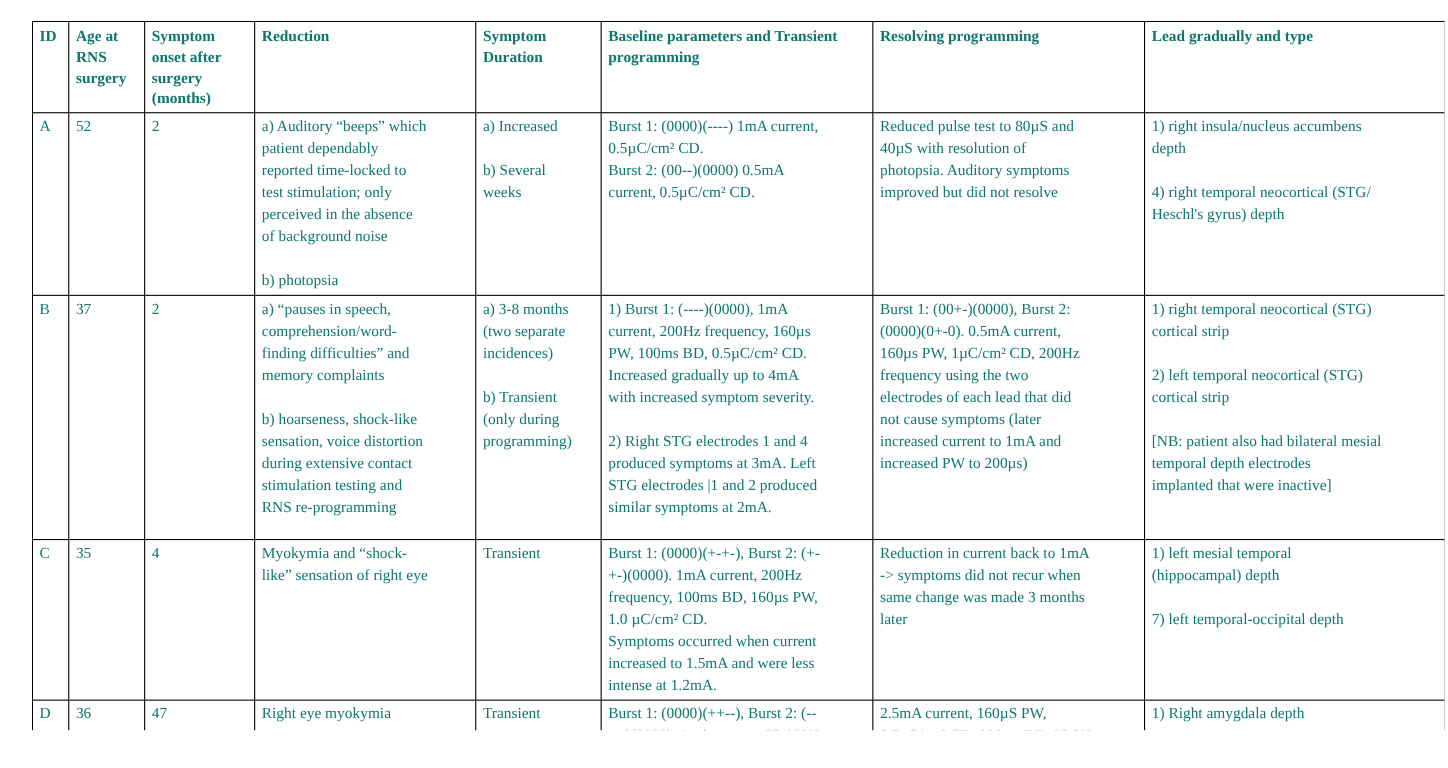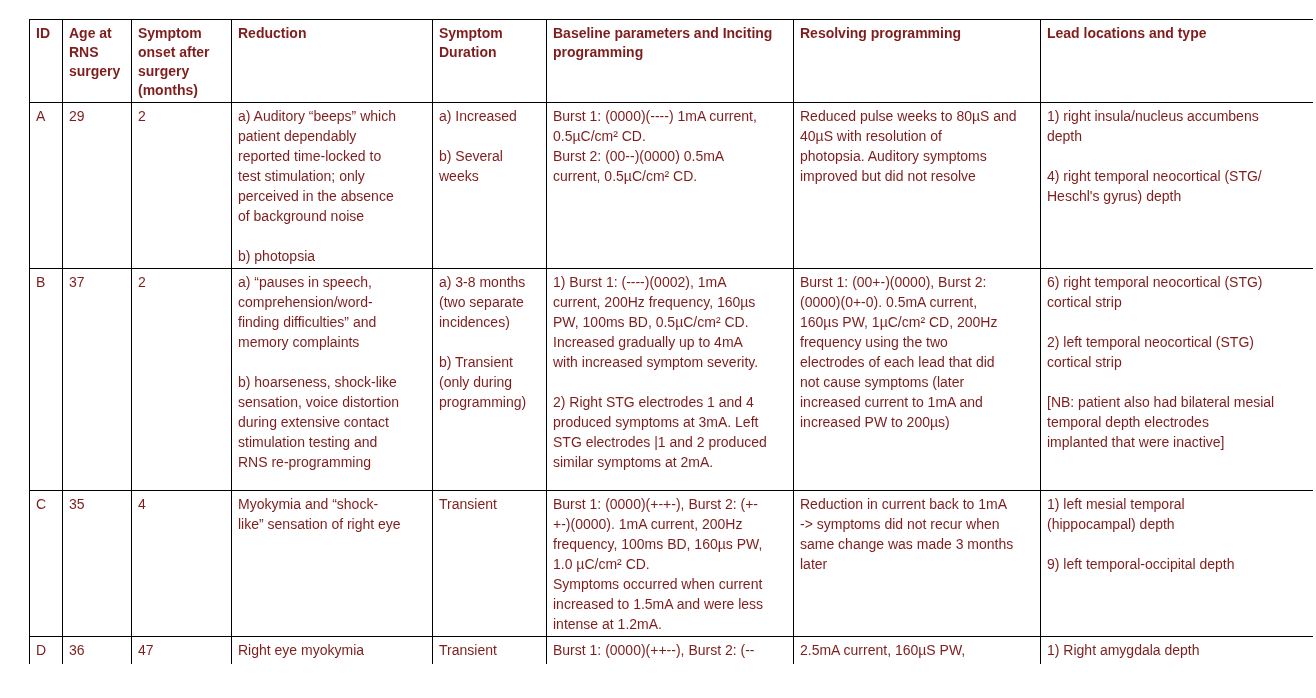--- a/index.html
+++ b/index.html
@@ -6,22 +6,22 @@
     margin: 0;
     padding: 0;
     background: #ffffff;
   }
   .page {
     position: relative;
     width: 1316px;
     height: 664px;
     background: #ffffff;
     overflow: hidden;
-    font-family: Liberation Sans, sans-serif;
-    color: #7f1d1d;
+    font-family: Liberation Serif, serif;
+    color: #0f766e;
   }
   .table-wrap {
     position: absolute;
     left: 29px;
     top: 19px;
     width: 1284px;
     height: 671px;
     overflow: hidden;
     border-bottom: 2px solid #000;
     box-sizing: content-box;
@@ -75,46 +75,46 @@
         <th>Age at
 RNS
 surgery</th>
         <th>Symptom
 onset after
 surgery
 (months)</th>
         <th>Reduction</th>
         <th>Symptom
 Duration</th>
-        <th>Baseline parameters and Inciting
+        <th>Baseline parameters and Transient
 programming</th>
         <th>Resolving programming</th>
-        <th>Lead locations and type</th>
+        <th>Lead gradually and type</th>
       </tr>
       <tr class="row-a">
         <td>A</td>
-        <td>29</td>
+        <td>52</td>
         <td>2</td>
         <td>a) Auditory “beeps” which
 patient dependably
 reported time-locked to
 test stimulation; only
 perceived in the absence
 of background noise
 
 b) photopsia</td>
         <td>a) Increased
 
 b) Several
 weeks</td>
         <td>Burst 1: (0000)(----) 1mA current,
 0.5µC/cm² CD.
 Burst 2: (00--)(0000) 0.5mA
 current, 0.5µC/cm² CD.</td>
-        <td>Reduced pulse weeks to 80µS and
+        <td>Reduced pulse test to 80µS and
 40µS with resolution of
 photopsia. Auditory symptoms
 improved but did not resolve</td>
         <td>1) right insula/nucleus accumbens
 depth
 
 4) right temporal neocortical (STG/
 Heschl's gyrus) depth</td>
       </tr>
       <tr class="row-b">
@@ -131,39 +131,39 @@
 during extensive contact
 stimulation testing and
 RNS re-programming</td>
         <td>a) 3-8 months
 (two separate
 incidences)
 
 b) Transient
 (only during
 programming)</td>
-        <td>1) Burst 1: (----)(0002), 1mA
+        <td>1) Burst 1: (----)(0000), 1mA
 current, 200Hz frequency, 160µs
 PW, 100ms BD, 0.5µC/cm² CD.
 Increased gradually up to 4mA
 with increased symptom severity.
 
 2) Right STG electrodes 1 and 4
 produced symptoms at 3mA. Left
 STG electrodes |1 and 2 produced
 similar symptoms at 2mA.</td>
         <td>Burst 1: (00+-)(0000), Burst 2:
 (0000)(0+-0). 0.5mA current,
 160µs PW, 1µC/cm² CD, 200Hz
 frequency using the two
 electrodes of each lead that did
 not cause symptoms (later
 increased current to 1mA and
 increased PW to 200µs)</td>
-        <td>6) right temporal neocortical (STG)
+        <td>1) right temporal neocortical (STG)
 cortical strip
 
 2) left temporal neocortical (STG)
 cortical strip
 
 [NB: patient also had bilateral mesial
 temporal depth electrodes
 implanted that were inactive]</td>
       </tr>
       <tr class="row-c">
@@ -180,21 +180,21 @@
 Symptoms occurred when current
 increased to 1.5mA and were less
 intense at 1.2mA.</td>
         <td>Reduction in current back to 1mA
 -&gt; symptoms did not recur when
 same change was made 3 months
 later</td>
         <td>1) left mesial temporal
 (hippocampal) depth
 
-9) left temporal-occipital depth</td>
+7) left temporal-occipital depth</td>
       </tr>
       <tr class="row-d">
         <td>D</td>
         <td>36</td>
         <td>47</td>
         <td>Right eye myokymia</td>
         <td>Transient</td>
         <td>Burst 1: (0000)(++--), Burst 2: (--
 ++)(0000). 4mA current, 83-100Hz
 frequency, 4µC/cm² CD.</td>

